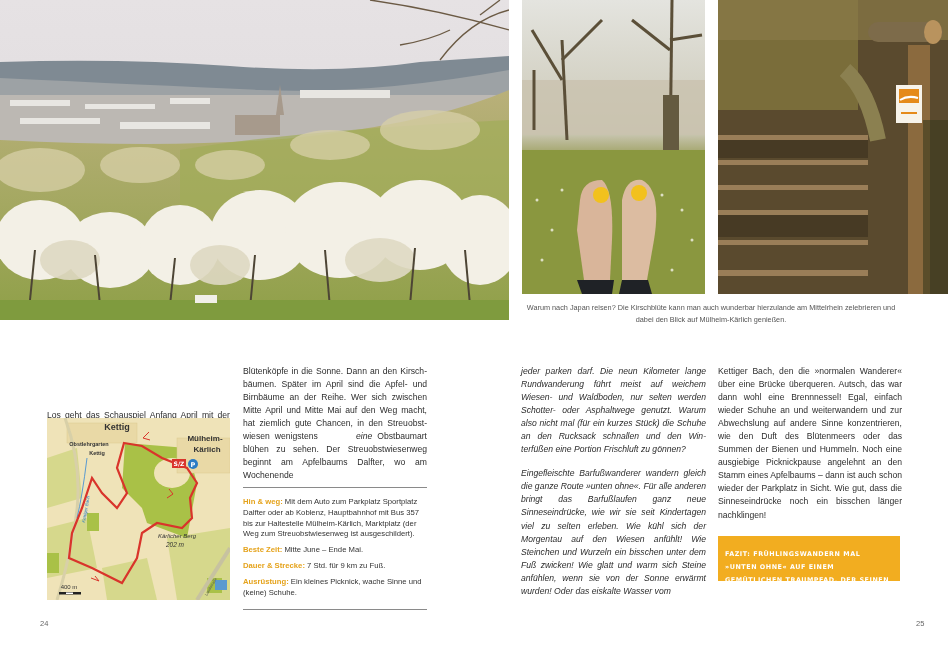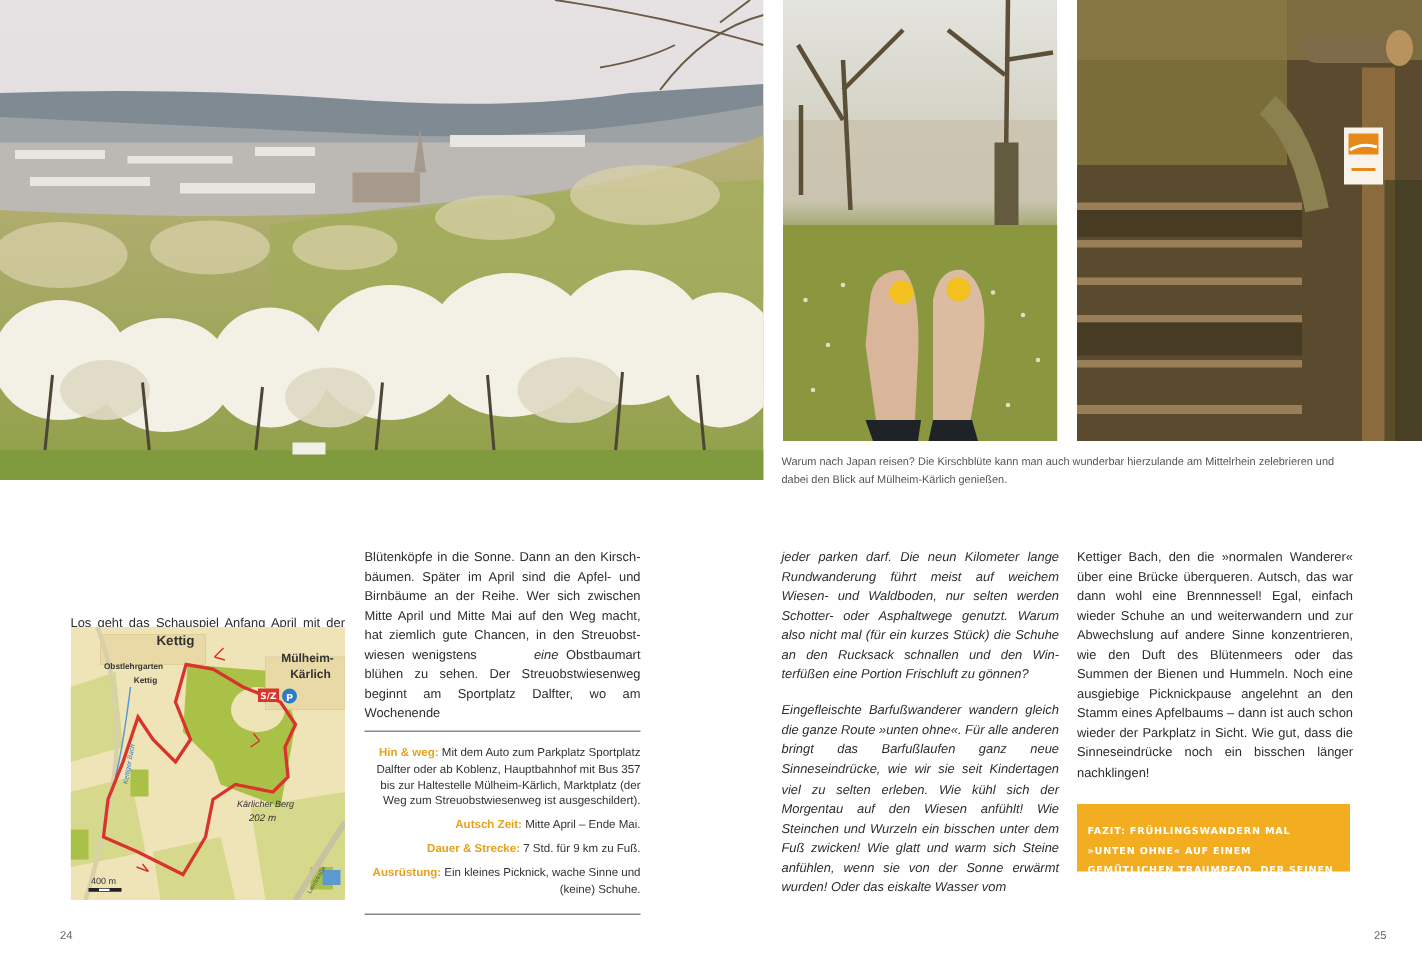--- a/index.html
+++ b/index.html
@@ -8,21 +8,21 @@
 
   .photo { position: absolute; overflow: hidden; }
   .photo svg { display: block; width: 100%; height: 100%; }
 
   #photo-landscape { left: 0; top: 0; width: 509px; height: 320px; }
   #photo-feet { left: 522px; top: 0; width: 183px; height: 294px; }
   #photo-stairs { left: 718px; top: 0; width: 230px; height: 294px; }
 
   .caption {
     position: absolute; left: 521px; top: 302px; width: 380px;
-    font-size: 7.3px; line-height: 11.5px; color: #555;
+    font-size: 7.3px; line-height: 11.5px; color: #555; text-align: center;
   }
 
   .col {
     position: absolute; font-size: 8.6px; line-height: 13.05px; color: #2d2d2d;
     text-align: justify; hyphens: manual;
   }
   .col p { margin-bottom: 11px; }
   .col em { font-style: italic; margin-left: 33px; }
   #col-1 { left: 47px; top: 365px; width: 183px; margin-top: 44px; }
   #col-2 { left: 243px; top: 365px; width: 184px; }
@@ -31,21 +31,21 @@
 
   #map { position: absolute; left: 47px; top: 418px; width: 183px; height: 182px; overflow: hidden; }
   #map svg { width: 100%; height: 100%; display: block; }
 
   .info-box {
     position: absolute; left: 243px; top: 487px; width: 184px;
     border-top: 1.5px solid #8a8a8a; border-bottom: 1.5px solid #8a8a8a;
     padding: 9px 0 6px 0;
     font-size: 7.7px; line-height: 10.8px; color: #333;
   }
-  .info-box .row { margin-bottom: 5px; text-align: right; }
+  .info-box .row { margin-bottom: 5px; }
   .info-box .key { color: #e5a31c; font-weight: bold; }
 
   .fazit {
     position: absolute; left: 718px; top: 536px; width: 182px; height: 45px;
     background: #f2ad20; color: #ffffff;
     font-family: "DejaVu Sans", sans-serif; font-weight: bold;
     font-size: 6.4px; line-height: 13.2px; letter-spacing: 0.55px;
     padding: 12px 8px 0 7px; text-transform: uppercase;
   }
 
@@ -248,26 +248,26 @@
     <rect x="19" y="174.5" width="7" height="1.5" fill="#fff"></rect>
     <g stroke="#d9342b" stroke-width="1" fill="none">
       <path d="M96 20 L102 14 M96 20 L103 22"></path>
         <path d="M120 80 L126 76 M126 76 L122 71"></path>
       <path d="M44 160 L52 163 M52 163 L48 158"></path>
     </g>
   </svg>
 </div>
 
 <div class="col" id="col-2">
-  <p><span>Blütenköpfe in die Sonne. Dann an den Kirsch­bäumen. Später im April sind die Apfel- und Birnbäume an der Reihe. Wer sich zwischen Mitte April und Mitte Mai auf den Weg macht, hat ziemlich gute Chancen, in den Streuobst­wiesen wenigstens </span><em>eine</em><span> Obstbaumart blühen zu sehen. Der Streuobstwiesenweg beginnt am Sportplatz Dalfter, wo am Wochenende</span></p>
+  <p><span>Blütenköpfe in die Sonne. Dann an den Kirsch­bäumen. Später im April sind die Apfel- und Birnbäume an der Reihe. Wer sich zwischen Mitte April und Mitte Mai auf den Weg macht, hat ziemlich gute Chancen, in den Streuobst­wiesen wenigstens </span><em>eine</em><span> Obstbaumart blühen zu sehen. Der Streuobstwiesenweg beginnt am Apfelbaums Dalfter, wo am Wochenende</span></p>
 </div>
 
 <div class="info-box">
   <div class="row"><span class="key">Hin &amp; weg:</span><span> Mit dem Auto zum Parkplatz Sportplatz Dalfter oder ab Koblenz, Hauptbahnhof mit Bus 357 bis zur Haltestelle Mülheim-Kärlich, Marktplatz (der Weg zum Streuobstwiesenweg ist ausgeschildert).</span></div>
-  <div class="row"><span class="key">Autsch Zeit:</span><span> Mitte April – Ende Mai.</span></div>
+  <div class="row"><span class="key">Beste Zeit:</span><span> Mitte June – Ende Mai.</span></div>
   <div class="row"><span class="key">Dauer &amp; Strecke:</span><span> 7 Std. für 9 km zu Fuß.</span></div>
   <div class="row"><span class="key">Ausrüstung:</span><span> Ein kleines Picknick, wache Sinne und (keine) Schuhe.</span></div>
 </div>
 
 <div class="col" id="col-3">
   <p>jeder parken darf. Die neun Kilometer lange Rundwanderung führt meist auf weichem Wiesen- und Waldboden, nur selten werden Schotter- oder Asphaltwege genutzt. Warum also nicht mal (für ein kurzes Stück) die Schu­he an den Rucksack schnallen und den Win­terfüßen eine Portion Frischluft zu gönnen?</p>
   <p>Eingefleischte Barfußwanderer wandern gleich die ganze Route »unten ohne«. Für alle anderen bringt das Barfußlaufen ganz neue Sinneseindrücke, wie wir sie seit Kin­dertagen viel zu selten erleben. Wie kühl sich der Morgentau auf den Wiesen anfühlt! Wie Steinchen und Wurzeln ein bisschen unter dem Fuß zwicken! Wie glatt und warm sich Steine anfühlen, wenn sie von der Sonne er­wärmt wurden! Oder das eiskalte Wasser vom</p>
 </div>
 
 <div class="col" id="col-4">

